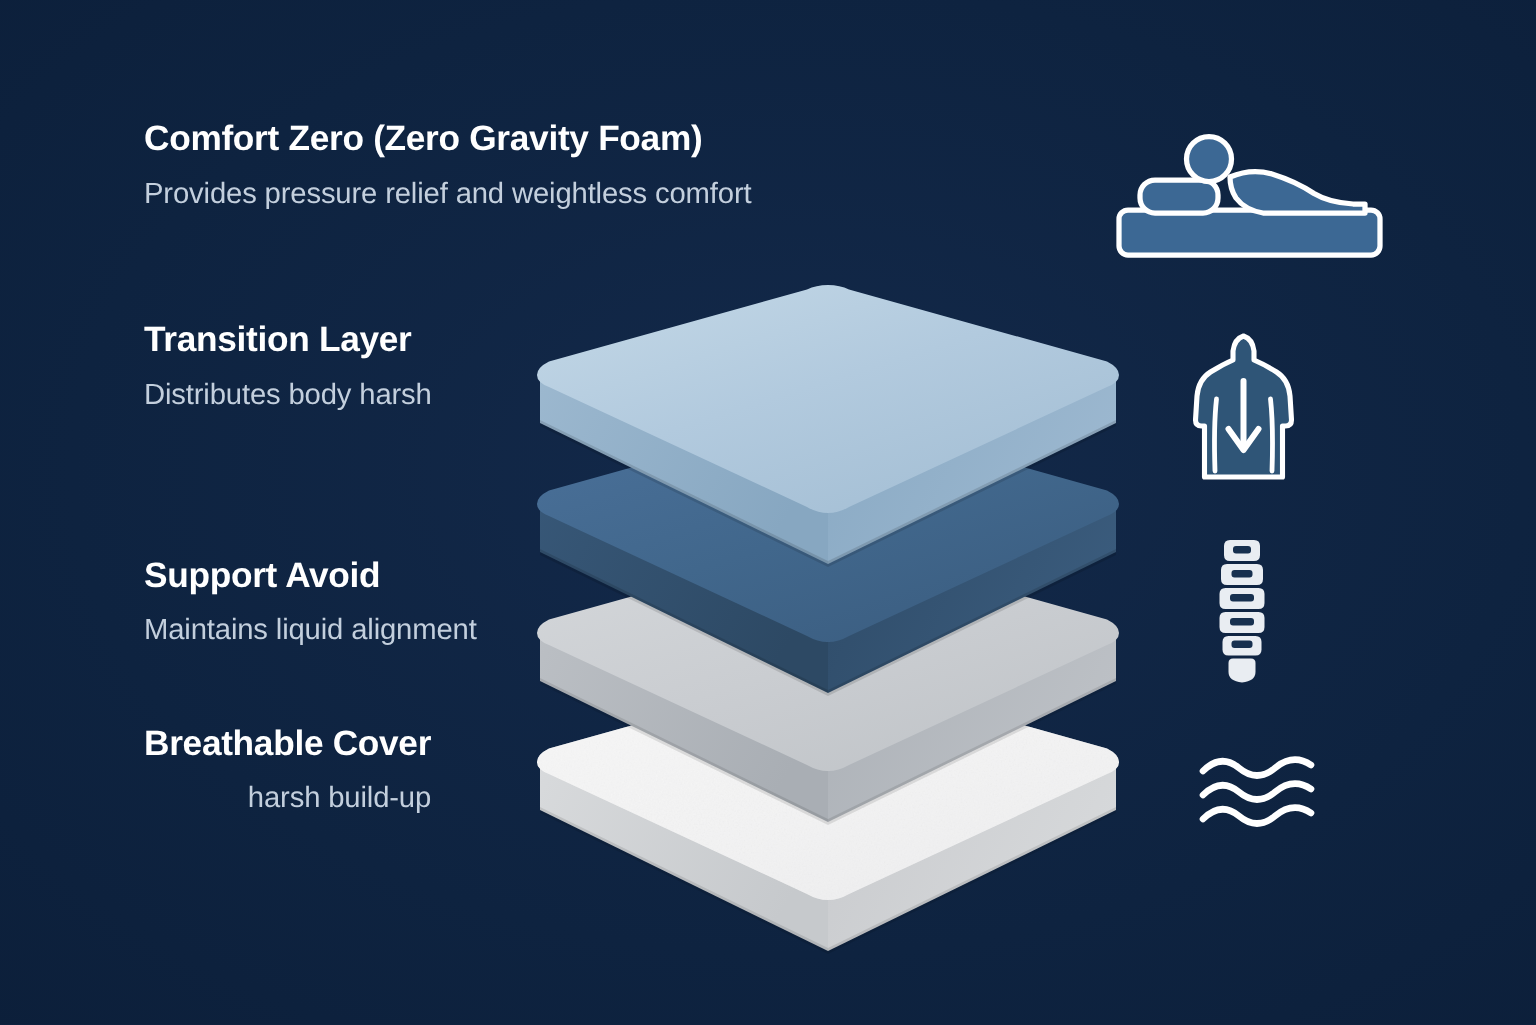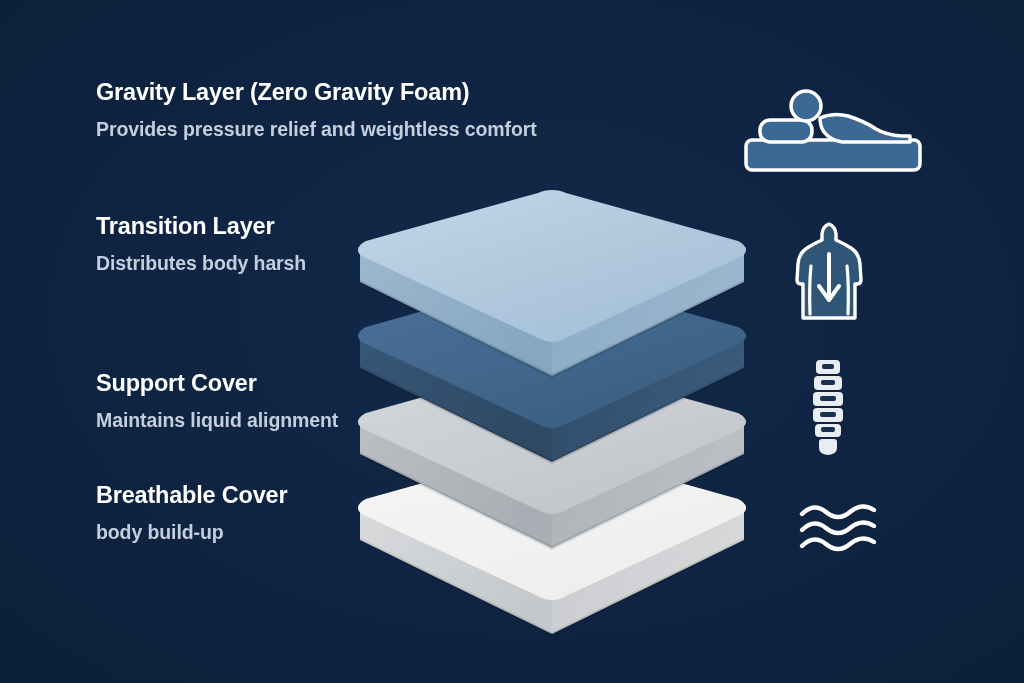--- a/index.html
+++ b/index.html
@@ -30,21 +30,21 @@
     color: #ffffff;
     font-size: 23.5px;
     font-weight: bold;
     letter-spacing: -0.2px;
     white-space: nowrap;
     line-height: 1.1;
   }
   .txt-line {
     color: #c3cfdd;
     font-size: 19.5px;
-    font-weight: bold;
+    font-weight: normal;
     letter-spacing: -0.1px;
     white-space: nowrap;
     line-height: 1.0;
     margin-top: 14px;
   }
 
   
   #stack {
     position: absolute;
     left: 352px;
@@ -65,37 +65,37 @@
     position: absolute;
   }
   .icon-wrap svg { display: block; overflow: visible; }
 </style>
 </head>
 <body>
 
 <div id="stage">
 
   <div class="txt-block" style="top:80px;">
-    <div class="txt-title">Gravity Layer (Zero Gravity Foam)</div>
+    <div class="txt-title">Comfort Zero (Zero Gravity Foam)</div>
     <div class="txt-line">Provides pressure relief and weightless comfort</div>
   </div>
 
   <div class="txt-block" style="top:214px;">
     <div class="txt-title">Transition Layer</div>
     <div class="txt-line">Distributes body harsh</div>
   </div>
 
   <div class="txt-block" style="top:371px;">
-    <div class="txt-title">Support Cover</div>
+    <div class="txt-title">Support Avoid</div>
     <div class="txt-line">Maintains liquid alignment</div>
   </div>
 
-  <div class="txt-block" style="top:483px;">
+  <div class="txt-block" style="top:483px;text-align:right;">
     <div class="txt-title">Breathable Cover</div>
-    <div class="txt-line">body build-up</div>
+    <div class="txt-line">harsh build-up</div>
   </div>
 
   <div id="stack">
 
     <div class="layer" style="top:258px; z-index:1;">
       <svg viewBox="0 0 400 190">
         <defs>
           <linearGradient id="g4t" x1="0.15" y1="0" x2="0.85" y2="1">
             <stop offset="0%" stop-color="#efefef"></stop>
             <stop offset="55%" stop-color="#e6e6e7"></stop>

